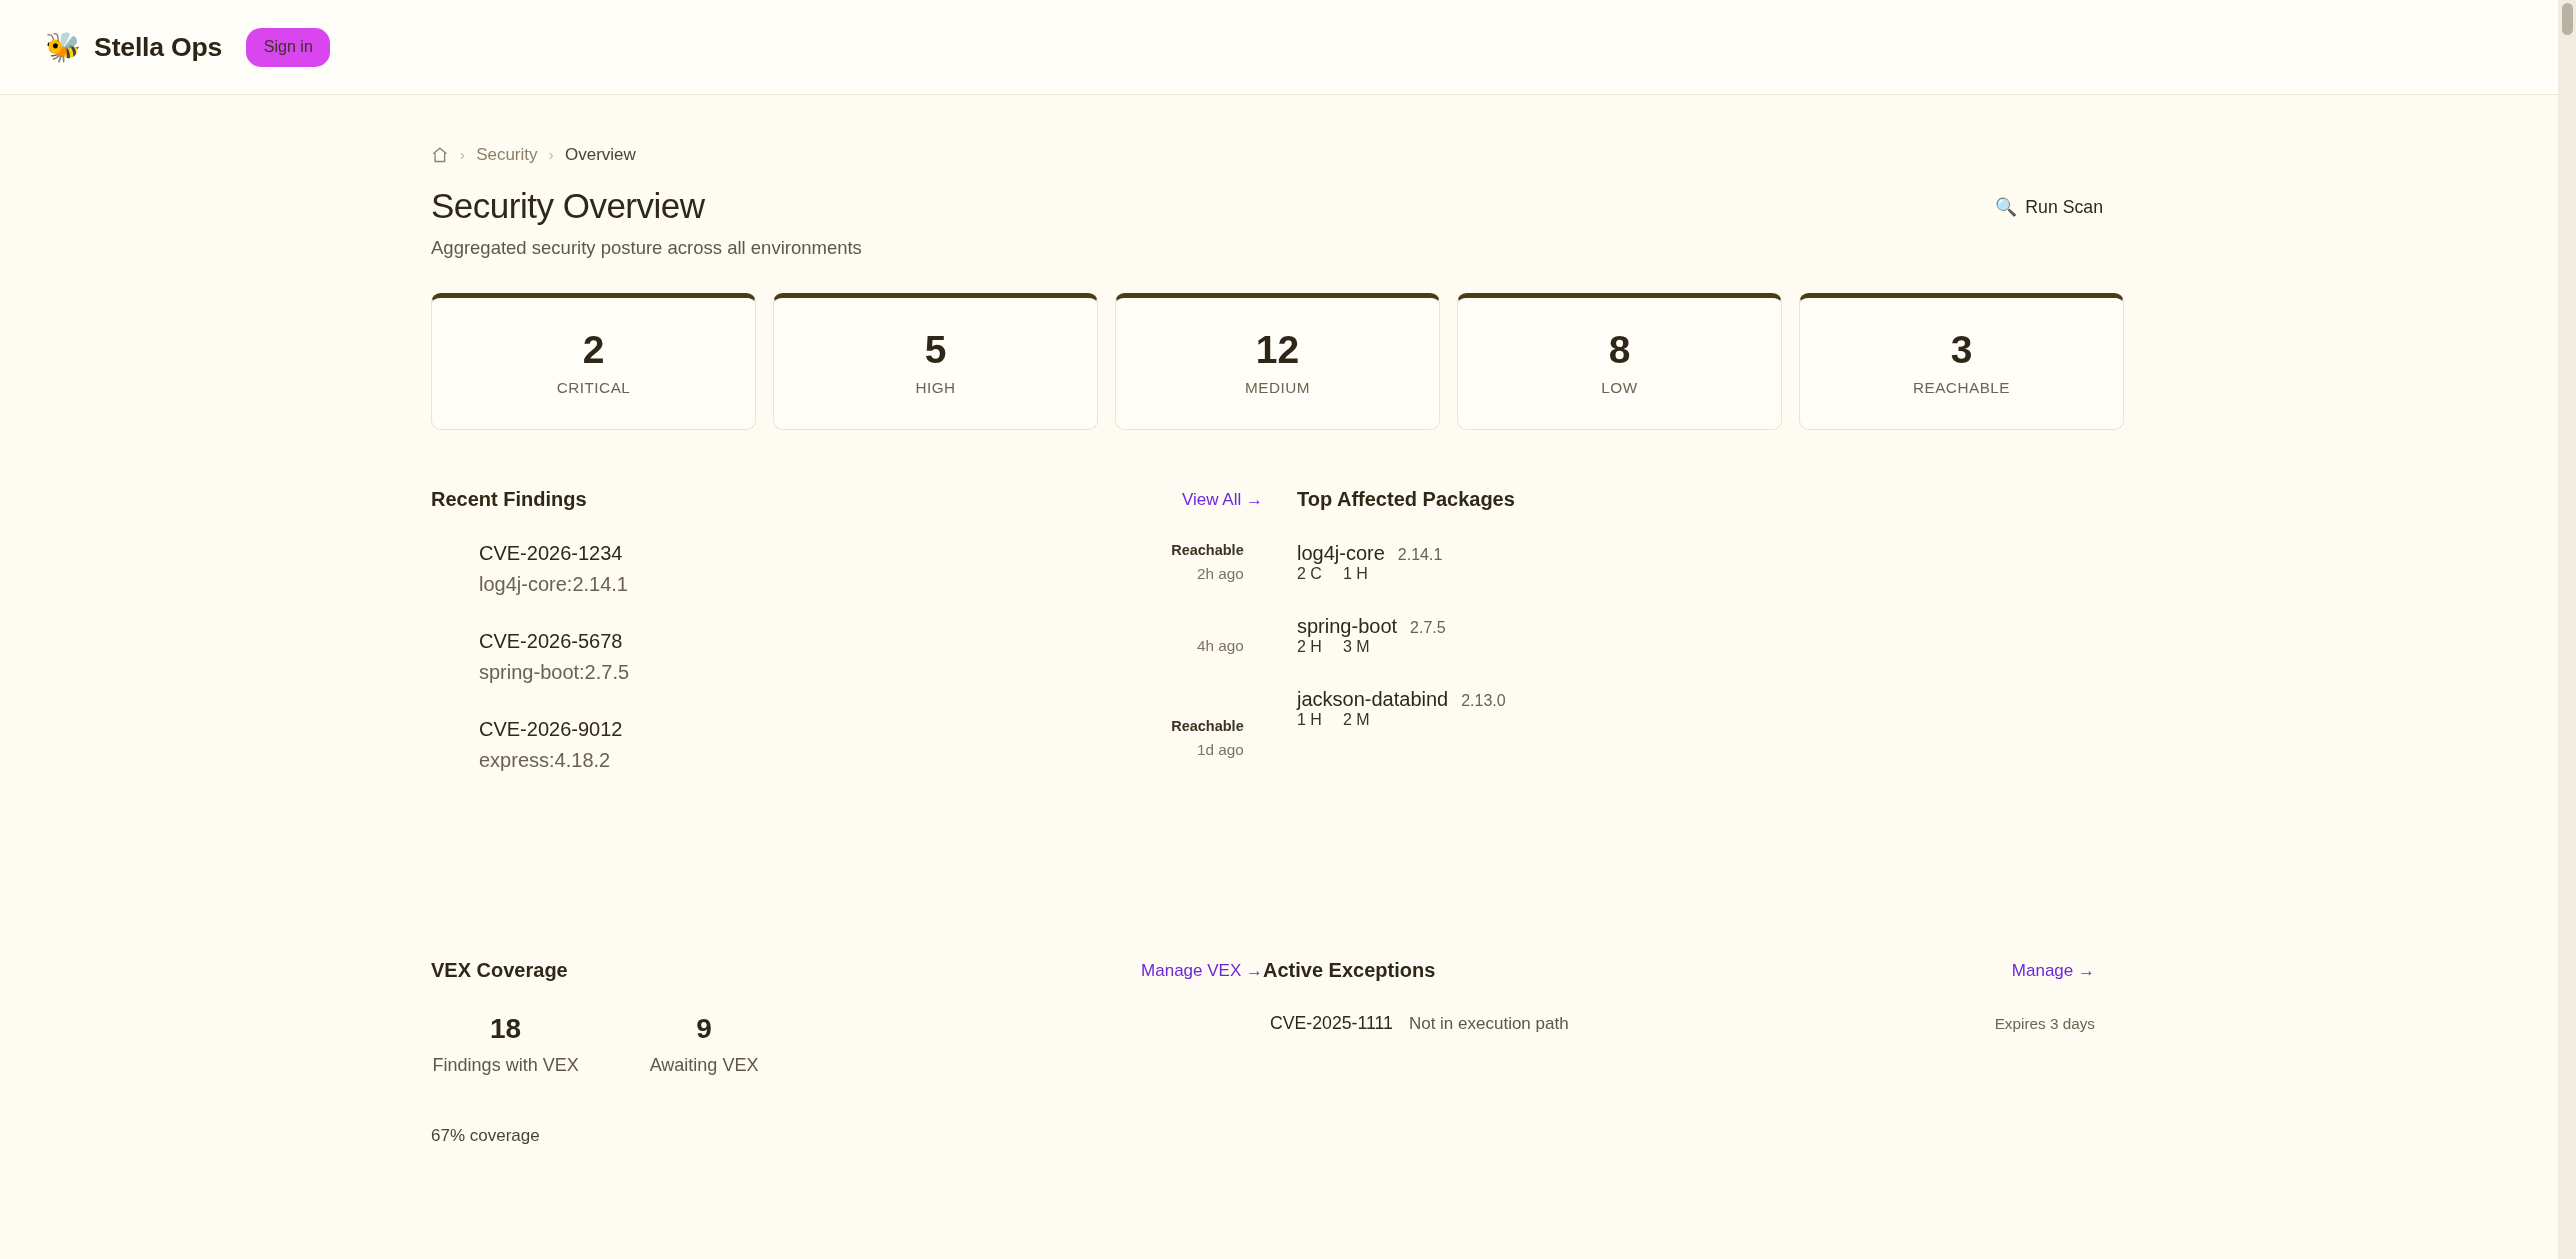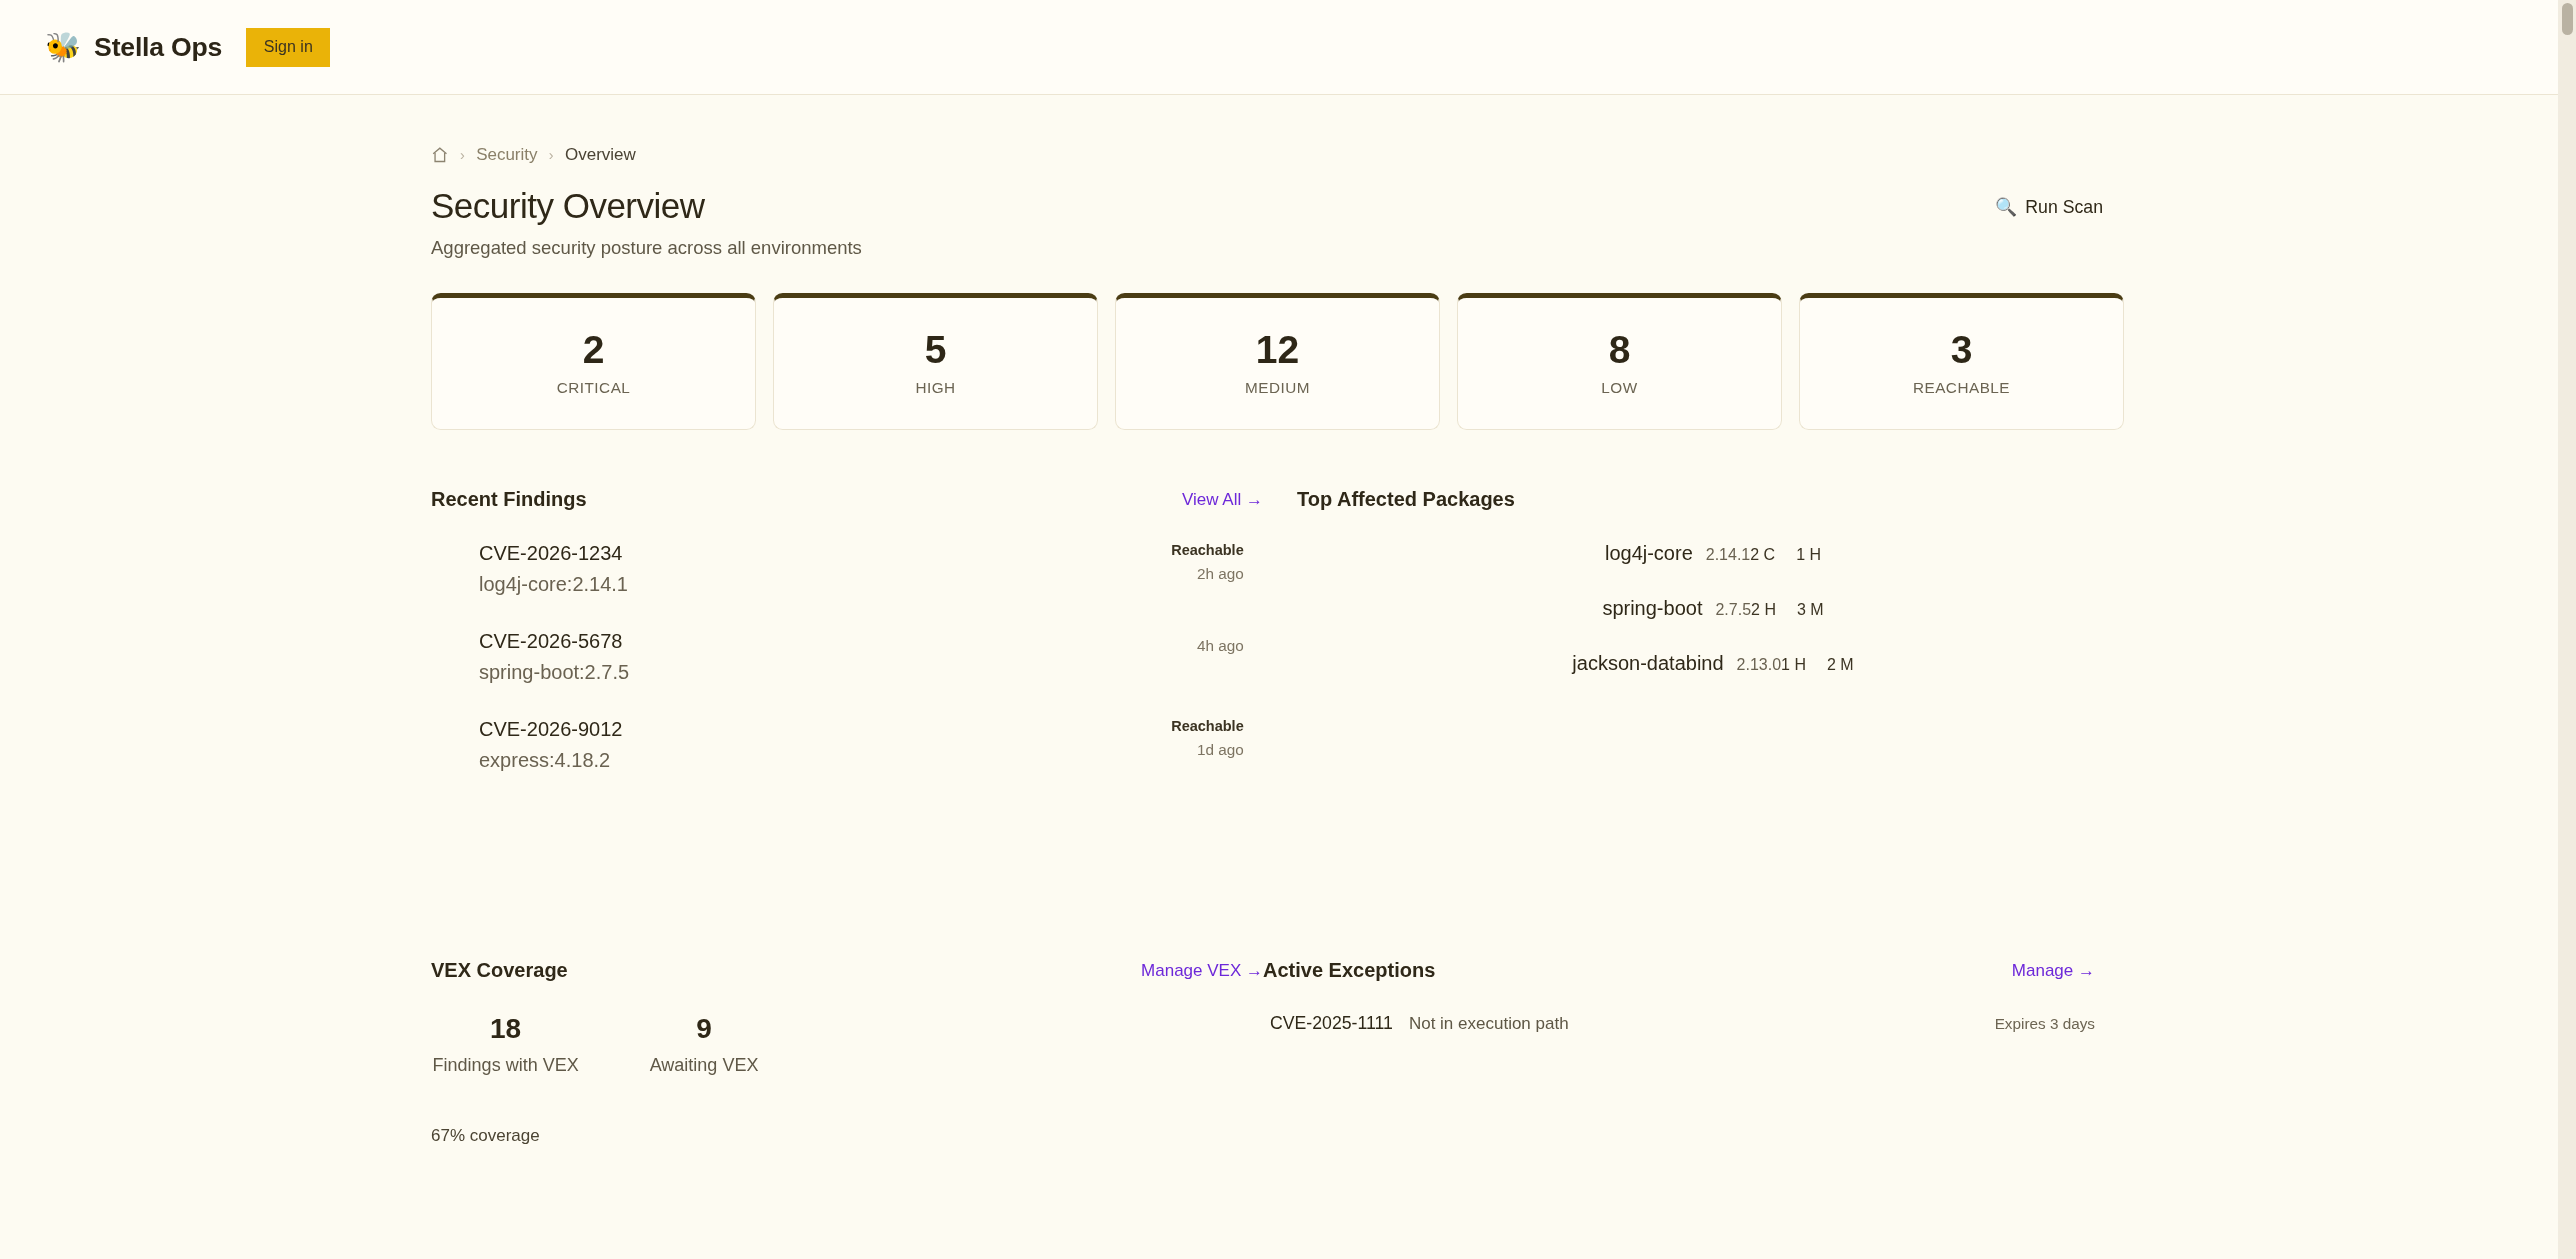--- a/index.html
+++ b/index.html
@@ -33,23 +33,23 @@
     gap: 13px;
   }
   .brand-logo { font-size: 29px; line-height: 1; }
   .brand-name {
     font-size: 26.6px;
     font-weight: bold;
     color: #2c2517;
     letter-spacing: -0.2px;
   }
   .signin {
-    background: #eab308;
+    background: #d946ef;
     border: none;
-    border-radius: 0;
+    border-radius: 15px;
     padding: 10.5px 17.7px;
     font-size: 16px;
     color: #3b3322;
     font-family: "Liberation Sans", sans-serif;
     cursor: pointer;
   }
 
   
   .content {
     padding: 50px 0 0 0;
@@ -190,20 +190,21 @@
     font-size: 15.3px;
     color: #7d7462;
   }
 
   
   .pkg {
     display: flex;
     align-items: baseline;
     justify-content: center;
     margin-bottom: 32px;
+    flex-direction: column;
   }
   .pkg-left { display: flex; align-items: baseline; gap: 13px; }
   .pkg-name { font-size: 20px; color: #2f2818; }
   .pkg-ver { font-size: 16px; color: #6a6251; }
   .pkg-counts { display: flex; gap: 21px; }
   .pkg-count { font-size: 16px; color: #3c3423; }
 
   
   .grid2 { display: flex; margin-top: 153px; }
 

